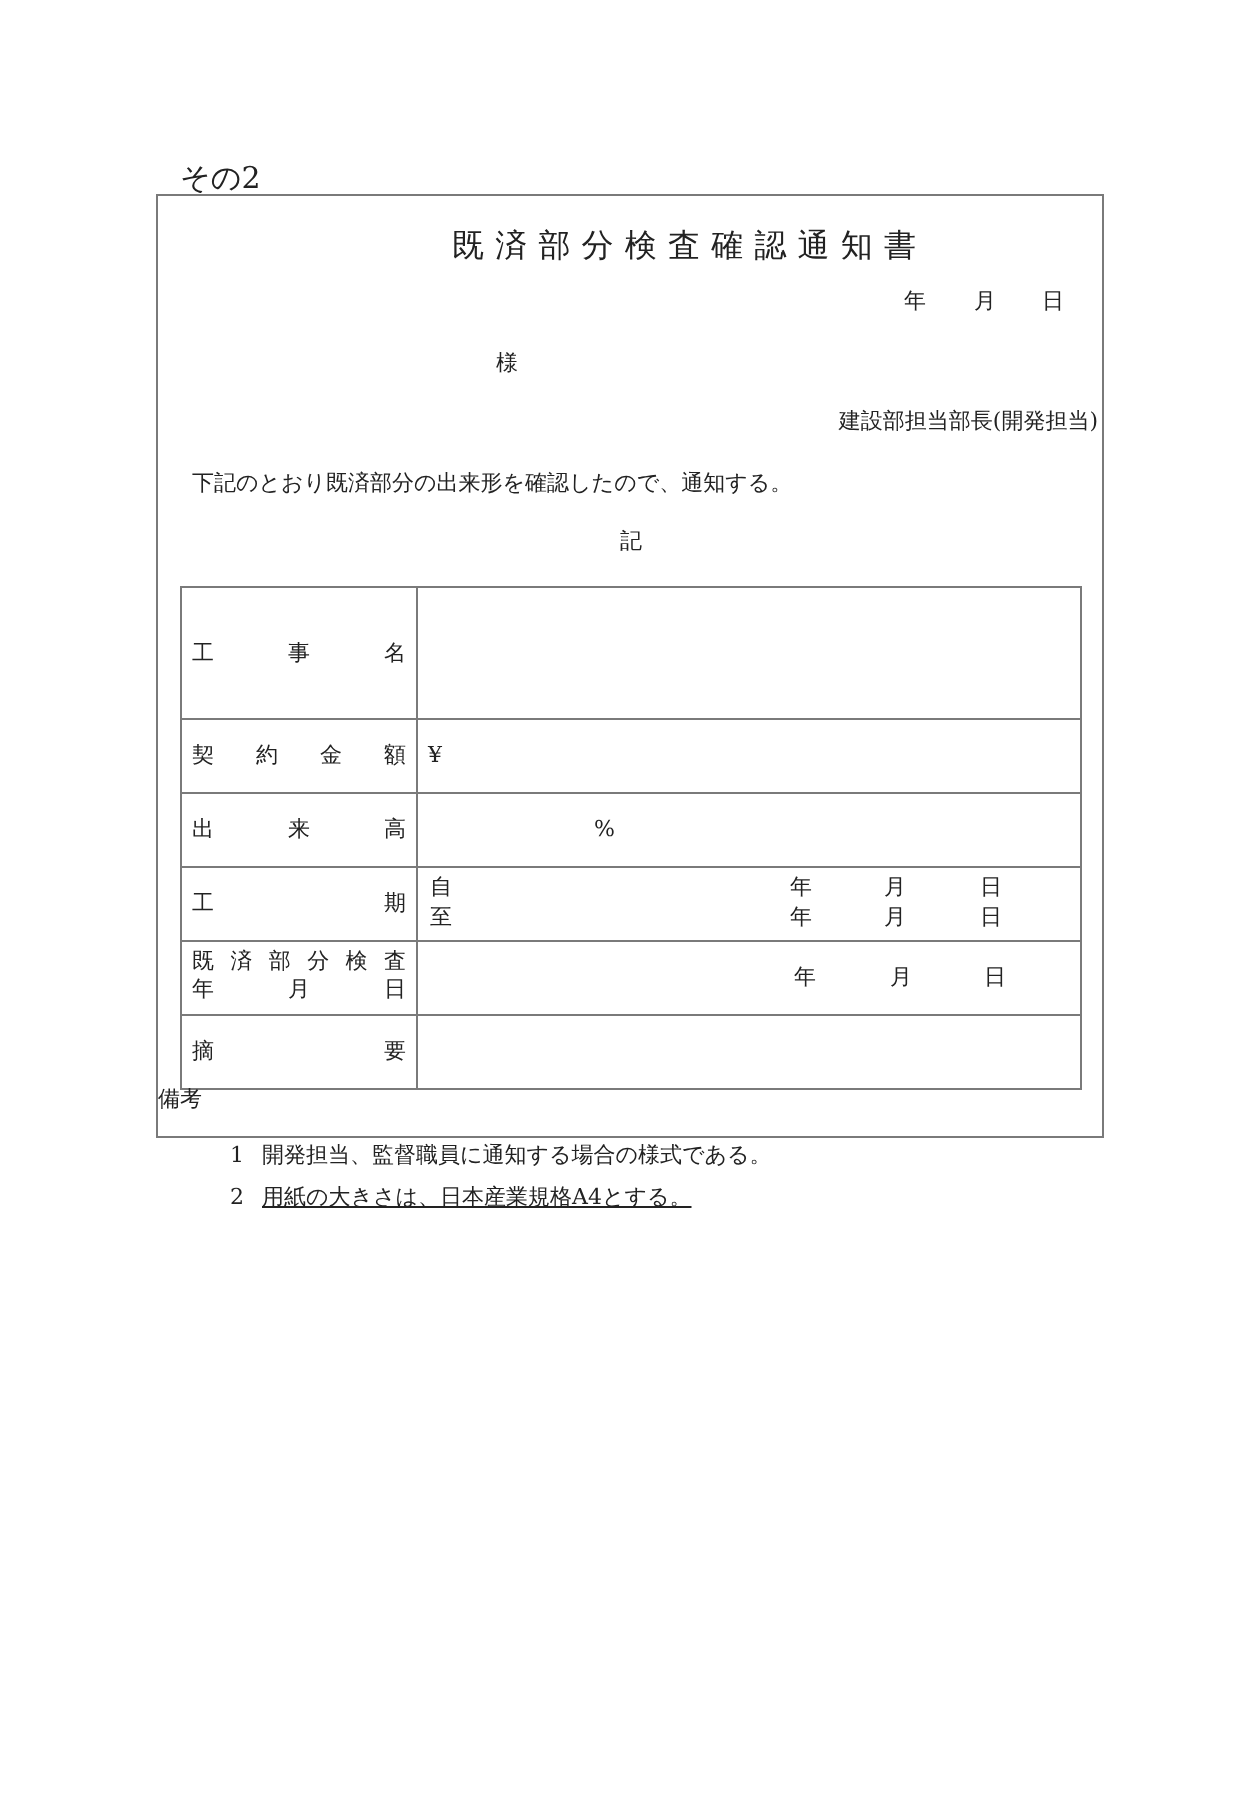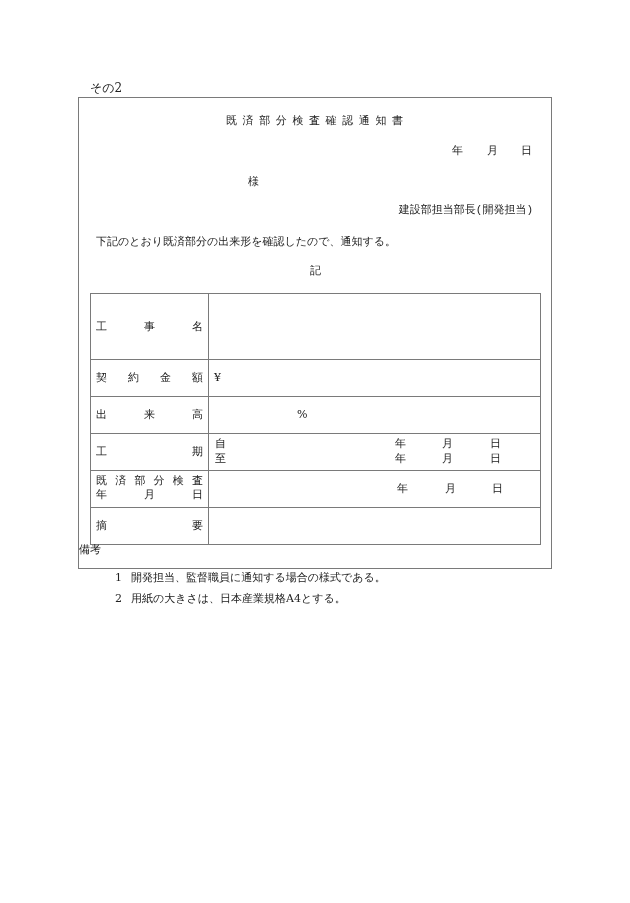--- a/index.html
+++ b/index.html
@@ -18,35 +18,35 @@
       border: 1px solid #7a7a7a;
     }
     .hline { position: absolute; left: 90px; width: 450px; height: 1px; background: #7a7a7a; }
     .vline { position: absolute; top: 293px; width: 1px; height: 251px; background: #7a7a7a; }
     .lab { position: absolute; left: 96px; width: 107px; display: flex; justify-content: space-between; font-size: 11px; line-height: 1; }
     .lab span { display: inline-block; }
   </style>
 </head>
 <body>
 
-<div class="abs" style="left:90px; top:82px; font-size:12px;">その2</div>
+<div class="abs" style="left:90px; top:82px; font-size:15px;">その2</div>
 
 <div class="outer"></div>
 
-<div class="abs" style="left:226px; top:115px; font-size:11px; letter-spacing:5.6px;">既済部分検査確認通知書</div>
+<div class="abs" style="left:226px; top:115px; font-size:16px; letter-spacing:5.6px;">既済部分検査確認通知書</div>
 
 <div>
   <span class="abs" style="left:452px; top:145px;">年</span>
   <span class="abs" style="left:487px; top:145px;">月</span>
   <span class="abs" style="left:521px; top:145px;">日</span>
 </div>
 
 <div class="abs" style="left:248px; top:176px;">様</div>
 
-<div class="abs" style="right:97px; top:205px;font-family:Liberation Mono, monospace;">建設部担当部長(開発担当)</div>
+<div class="abs" style="right:81px; top:205px;">建設部担当部長(開発担当)</div>
 
 <div class="abs" style="left:96px; top:236px;">下記のとおり既済部分の出来形を確認したので、通知する。</div>
 
 <div class="abs" style="left:310px; top:265px;">記</div>
 
 <div class="tbl"></div>
 <div class="vline" style="left:208px;"></div>
 <div class="hline" style="top:359px;"></div>
 <div class="hline" style="top:396px;"></div>
 <div class="hline" style="top:433px;"></div>
@@ -108,13 +108,13 @@
 <div class="lab" style="top:520px;">
   <span>摘</span>
   <span>要</span>
 </div>
 <div class="abs" style="left:214px; top:520px; width:320px; height:14px;"></div>
 
 <div class="abs" style="left:79px; top:544px;">備考</div>
 <div class="abs" style="left:115px; top:572px;">1</div>
 <div class="abs" style="left:131px; top:572px;">開発担当、監督職員に通知する場合の様式である。</div>
 <div class="abs" style="left:115px; top:593px;">2</div>
-<div class="abs" style="left:131px; top:593px;">用紙の大きさは、日本産業規格A4とする。</div>
+<div class="abs" style="left:131px; top:593px;text-decoration:underline;">用紙の大きさは、日本産業規格A4とする。</div>
 
 </body></html>

